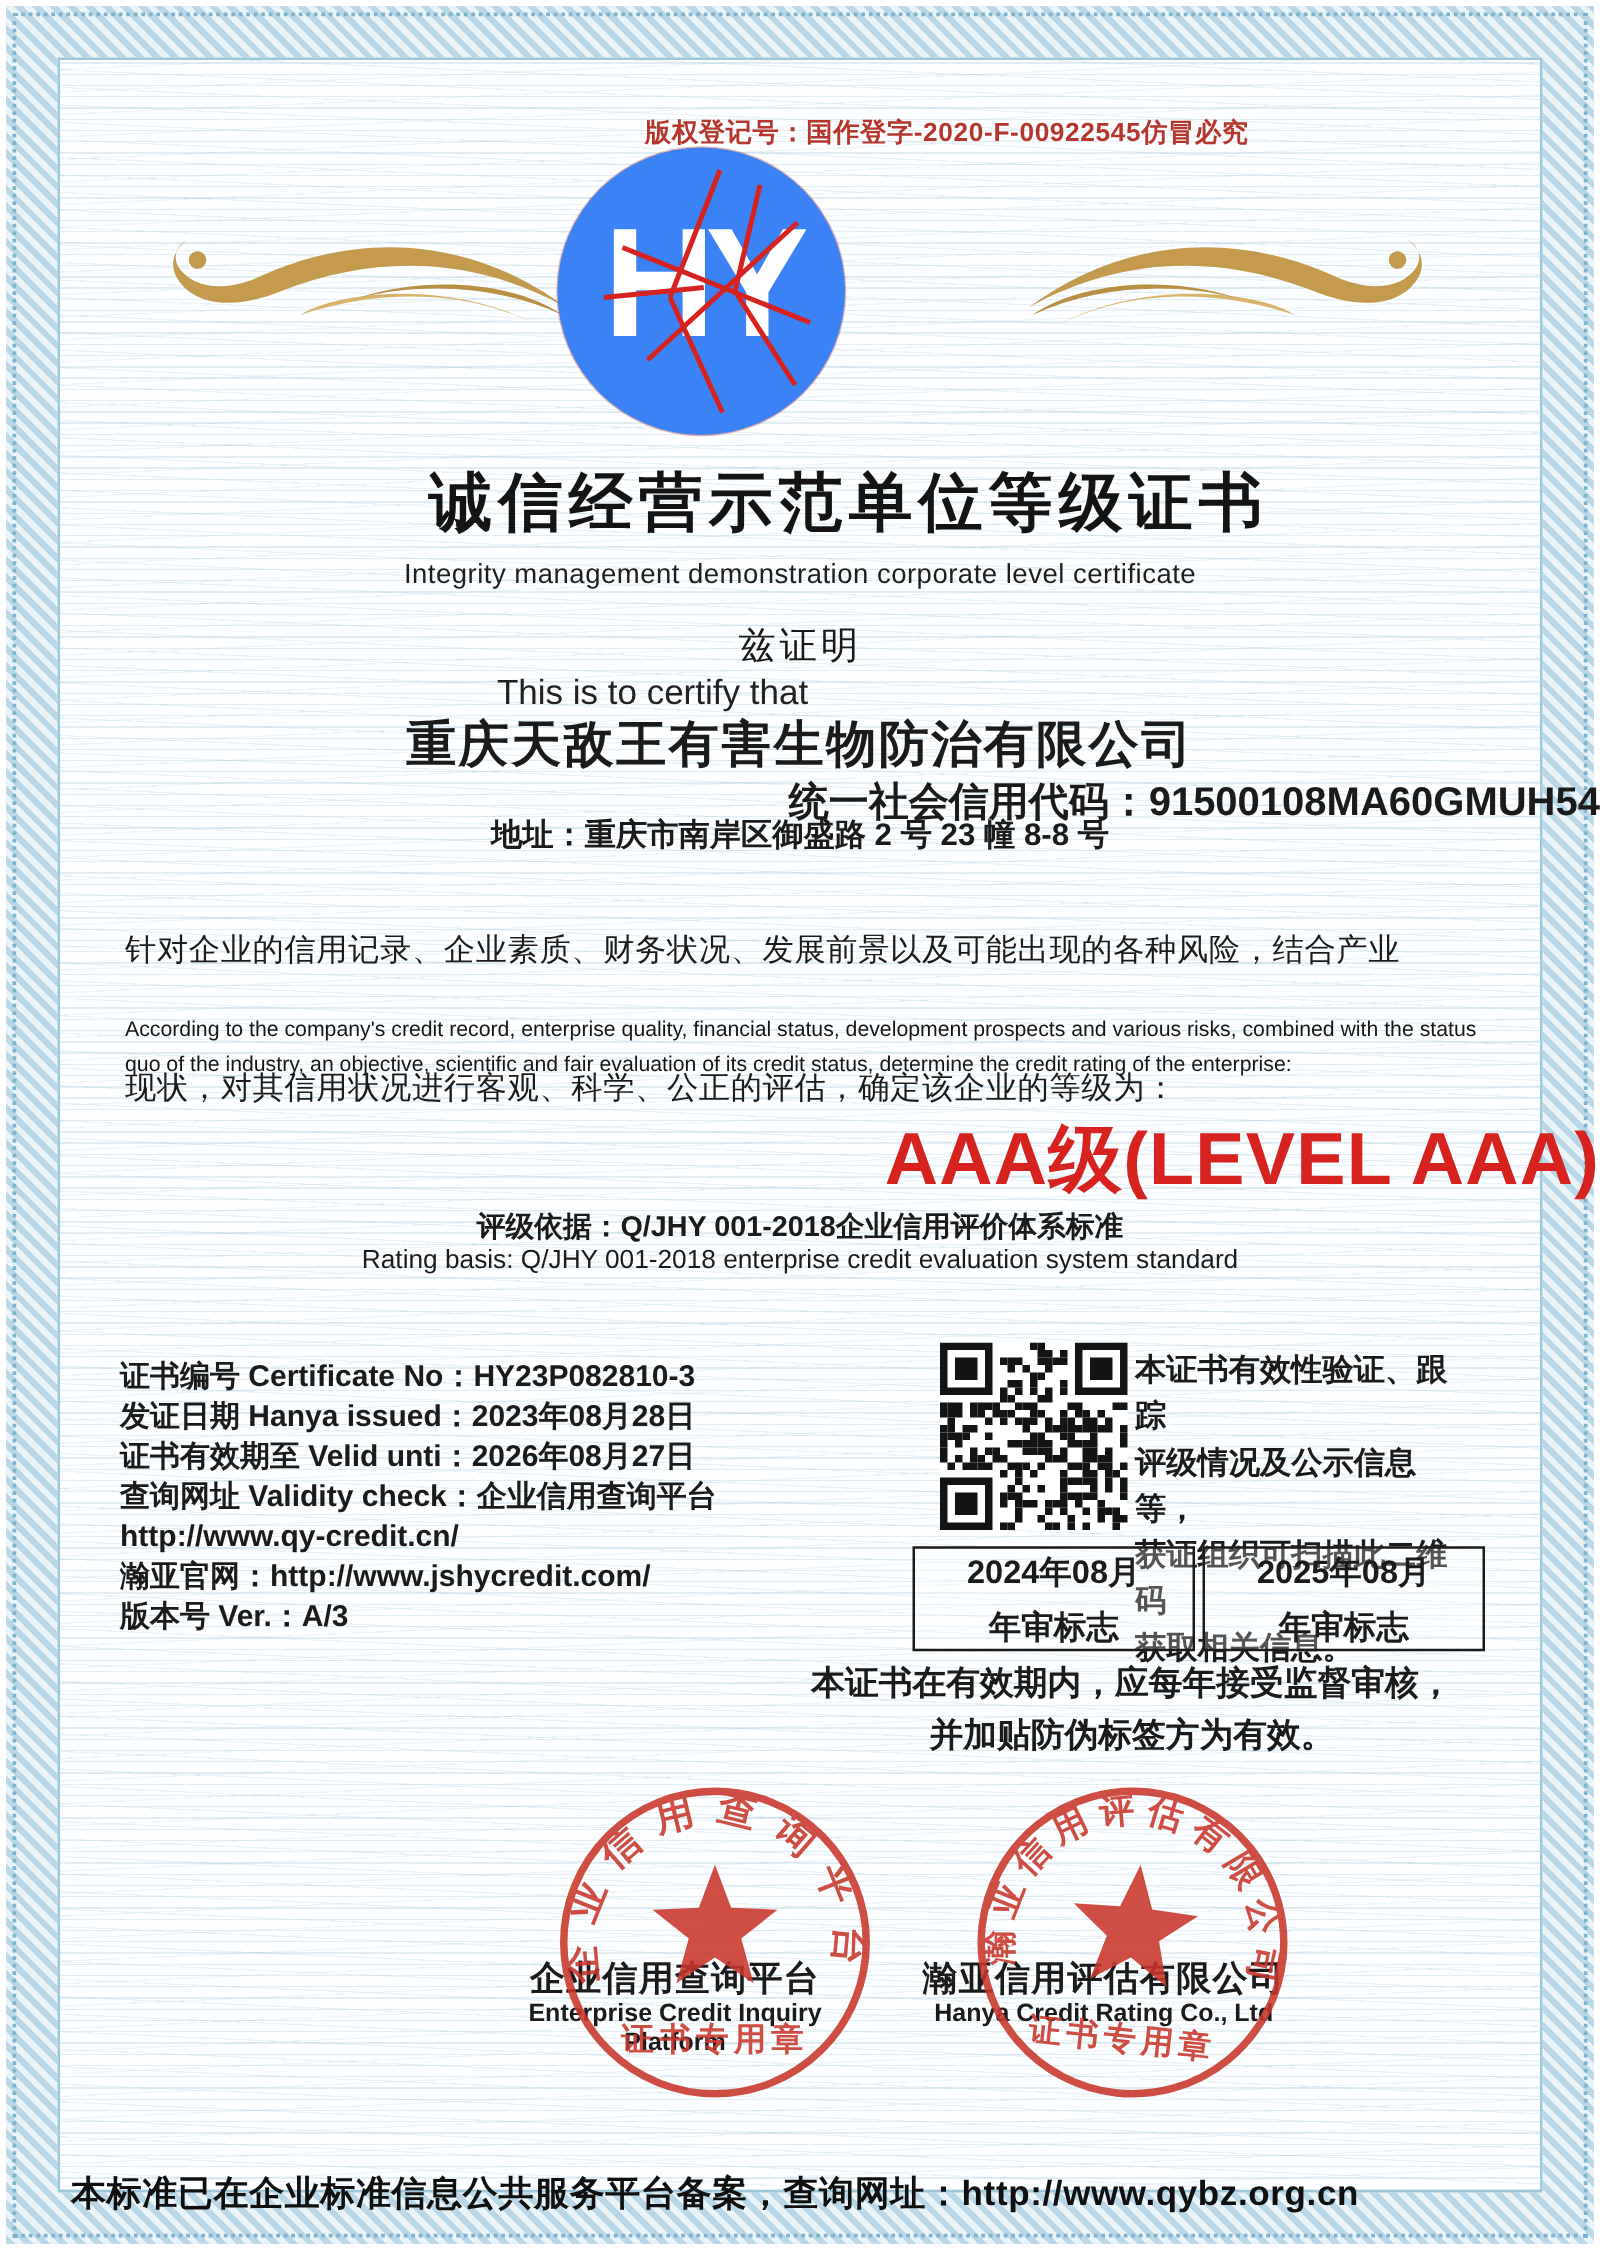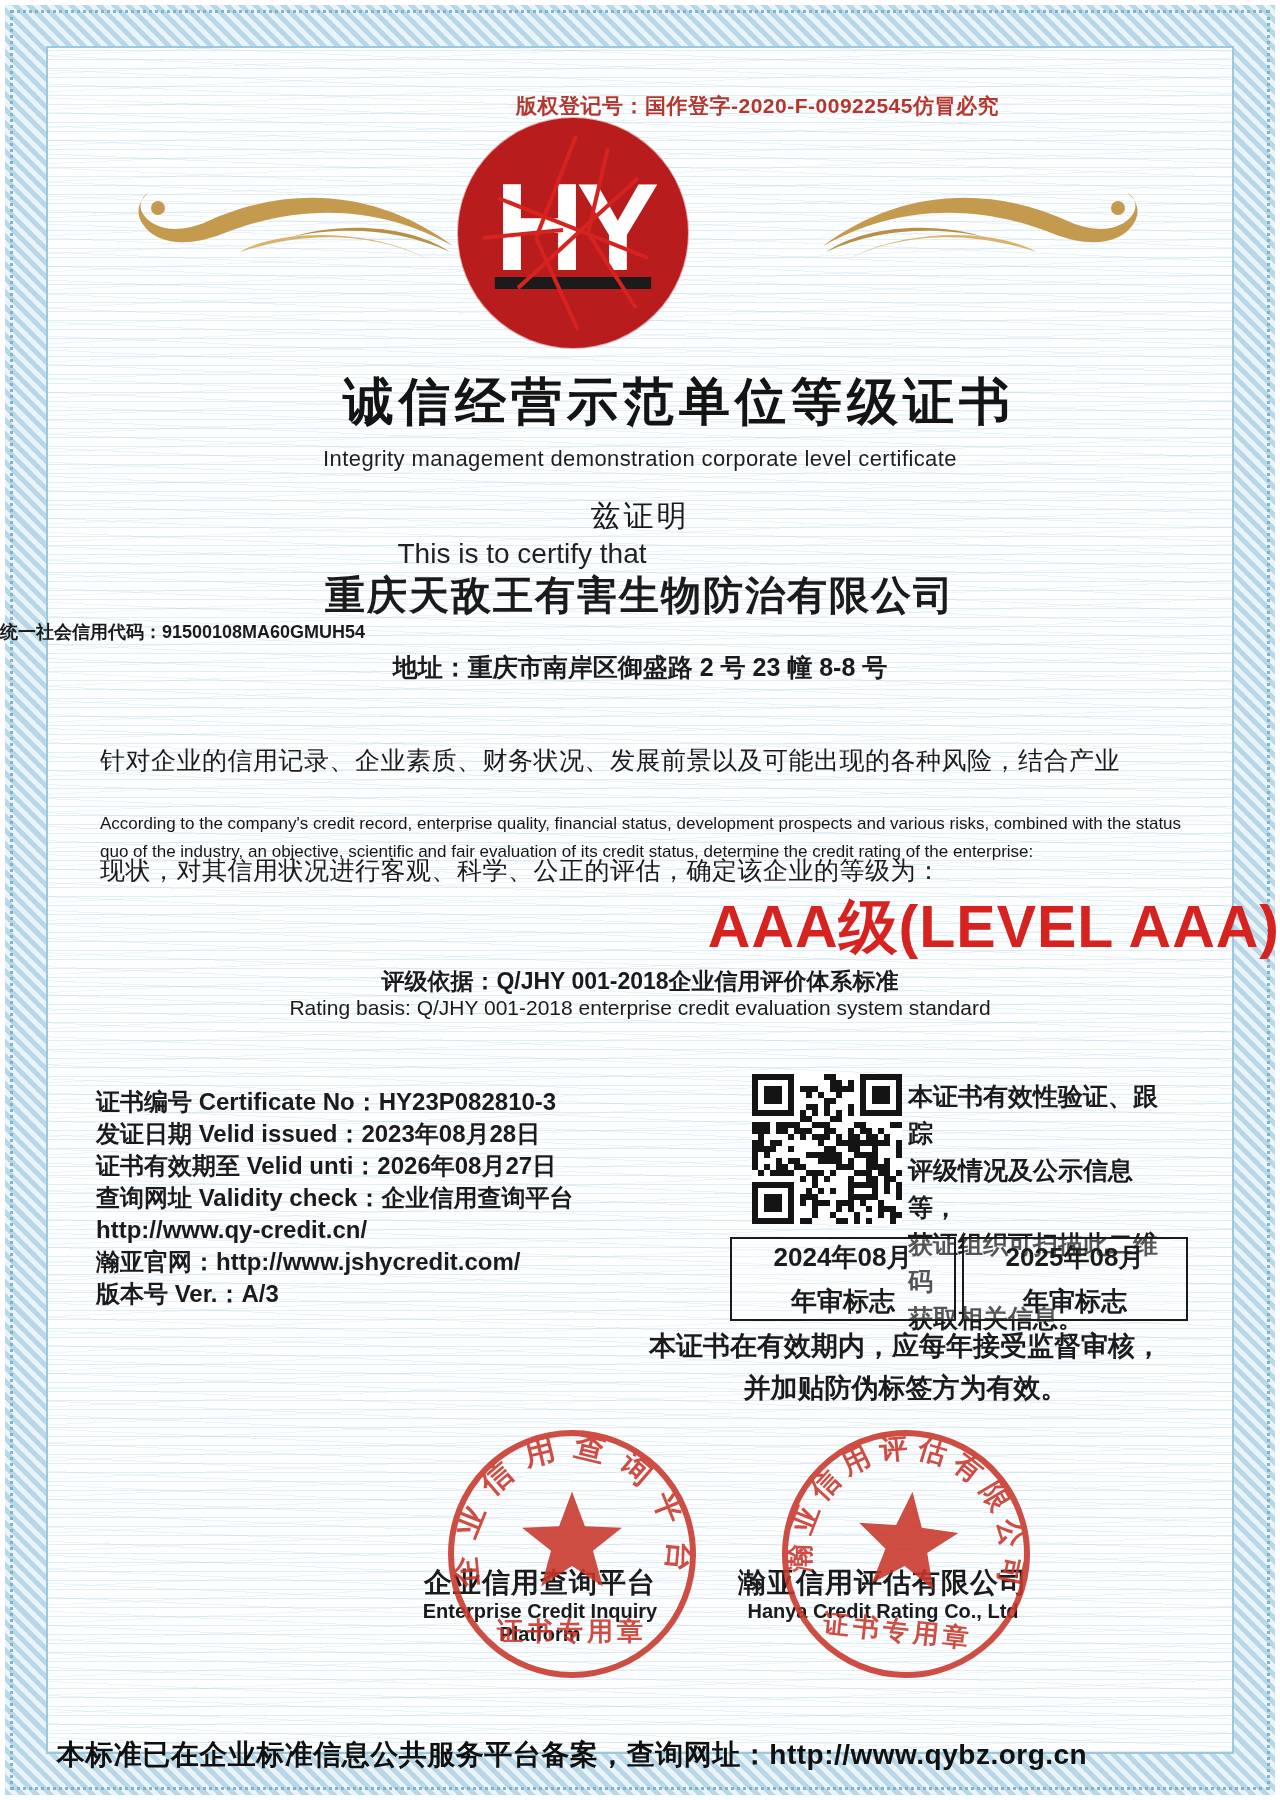--- a/index.html
+++ b/index.html
@@ -28,45 +28,44 @@
       repeating-linear-gradient(2.5deg, rgba(122,173,199,.13) 0 1px, rgba(0,0,0,0) 1px 14px),
       repeating-linear-gradient(-2.5deg, rgba(122,173,199,.10) 0 1px, rgba(0,0,0,0) 1px 18px),
       #fcfeff;
     border:2px solid #9dc7db;
   }
   
   .copyright{
     left:516px;top:92px;font-size:21px;font-weight:700;color:#b5362d;letter-spacing:.5px;
   }
   .logo{
-    left:458px;top:118px;width:230px;height:230px;border-radius:50%;
-    background:#b91c1c;display:flex;align-items:center;justify-content:center;
+    left:446px;top:118px;width:230px;height:230px;border-radius:50%;
+    background:#3b82f6;display:flex;align-items:center;justify-content:center;
     box-shadow:0 0 0 1px rgba(180,30,25,.35);
-    text-decoration:underline;
   }
   .logo-letters{
     font-size:124px;font-weight:800;color:#ffffff;letter-spacing:-8px;
     transform:translateY(-6px);line-height:1;
   }
   .logo-cracks{left:458px;top:118px;}
   .flourish{top:168px;}
   .flourish.left{left:128px;}
   .flourish.right{left:818px;transform:scaleX(-1);}
   .title-cn{
     left:0;top:368px;width:1280px;text-align:center;
     font-size:51px;font-weight:700;letter-spacing:5px;color:#141414;margin-left:39px;
   }
   .title-en{
     left:0;top:446px;width:1280px;text-align:center;
     font-size:22px;color:#1e1e1e;letter-spacing:.4px;
   }
   .certify-cn{left:0;top:496px;width:1280px;text-align:center;font-size:30px;color:#1a1a1a;letter-spacing:3px;}
   .certify-en{left:12px;top:538px;width:1020px;text-align:center;font-size:28px;color:#222;}
   .company{left:0;top:568px;width:1280px;text-align:center;font-size:40px;font-weight:800;letter-spacing:2px;}
-  .credit-code{left:0;top:620px;width:1280px;text-align:left;font-size:18px;font-weight:600;}
+  .credit-code{left:0;top:620px;width:1280px;text-align:right;font-size:32px;font-weight:600;}
   .address{left:0;top:651px;width:1280px;text-align:center;font-size:25px;font-weight:600;}
   
   .para-cn{left:100px;width:1085px;font-size:25px;line-height:37px;letter-spacing:.5px;}
   .para-cn1{top:742px;}
   .para-cn2{top:804px;margin-top:48px;}
   .para-en{left:100px;top:810px;width:1085px;font-size:17px;line-height:28px;color:#161616;}
   .rating{
     left:0;top:888px;width:1280px;text-align:right;
     font-size:59px;font-weight:800;color:#d6231f;letter-spacing:1px;
   }
@@ -149,21 +148,21 @@
 <div class="abs para-cn para-cn1">针对企业的信用记录、企业素质、财务状况、发展前景以及可能出现的各种风险，结合产业</div>
 <div class="abs para-cn para-cn2">现状，对其信用状况进行客观、科学、公正的评估，确定该企业的等级为：</div>
 <div class="abs para-en">According to the company's credit record, enterprise quality, financial status, development prospects and various risks, combined with the status quo of the industry, an objective, scientific and fair evaluation of its credit status, determine the credit rating of the enterprise:</div>
 
 <div class="abs rating">AAA级(LEVEL AAA)</div>
 <div class="abs basis-cn">评级依据：Q/JHY 001-2018企业信用评价体系标准</div>
 <div class="abs basis-en">Rating basis: Q/JHY 001-2018 enterprise credit evaluation system standard</div>
 
 <div class="abs details">
   <div>证书编号 Certificate No：HY23P082810-3</div>
-  <div>发证日期 Velid issued：2023年08月28日</div>
+  <div>发证日期 Hanya issued：2023年08月28日</div>
   <div>证书有效期至 Velid unti：2026年08月27日</div>
   <div>查询网址 Validity check：企业信用查询平台</div>
   <div>http://www.qy-credit.cn/</div>
   <div>瀚亚官网：http://www.jshycredit.com/</div>
   <div>版本号 Ver.：A/3</div>
 </div>
 
 <svg class="abs qr" width="152" height="152" viewBox="0 0 152 152">
     <rect x="0" y="0" width="150" height="150" fill="#ffffff"></rect>
     <rect x="72" y="0" width="6" height="6" fill="#141414"></rect>

